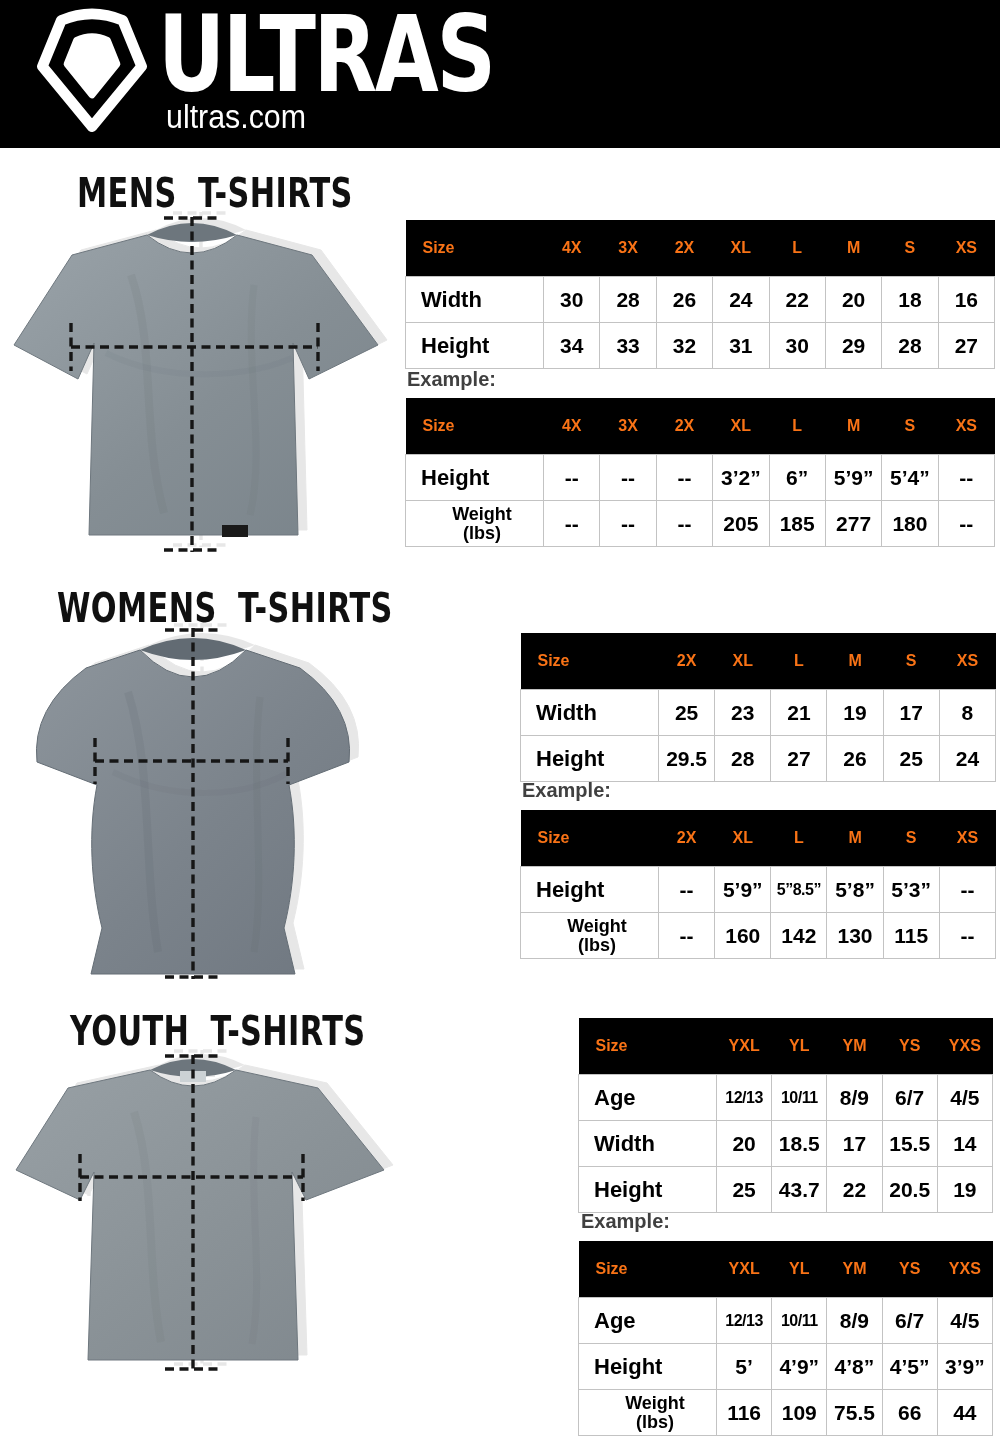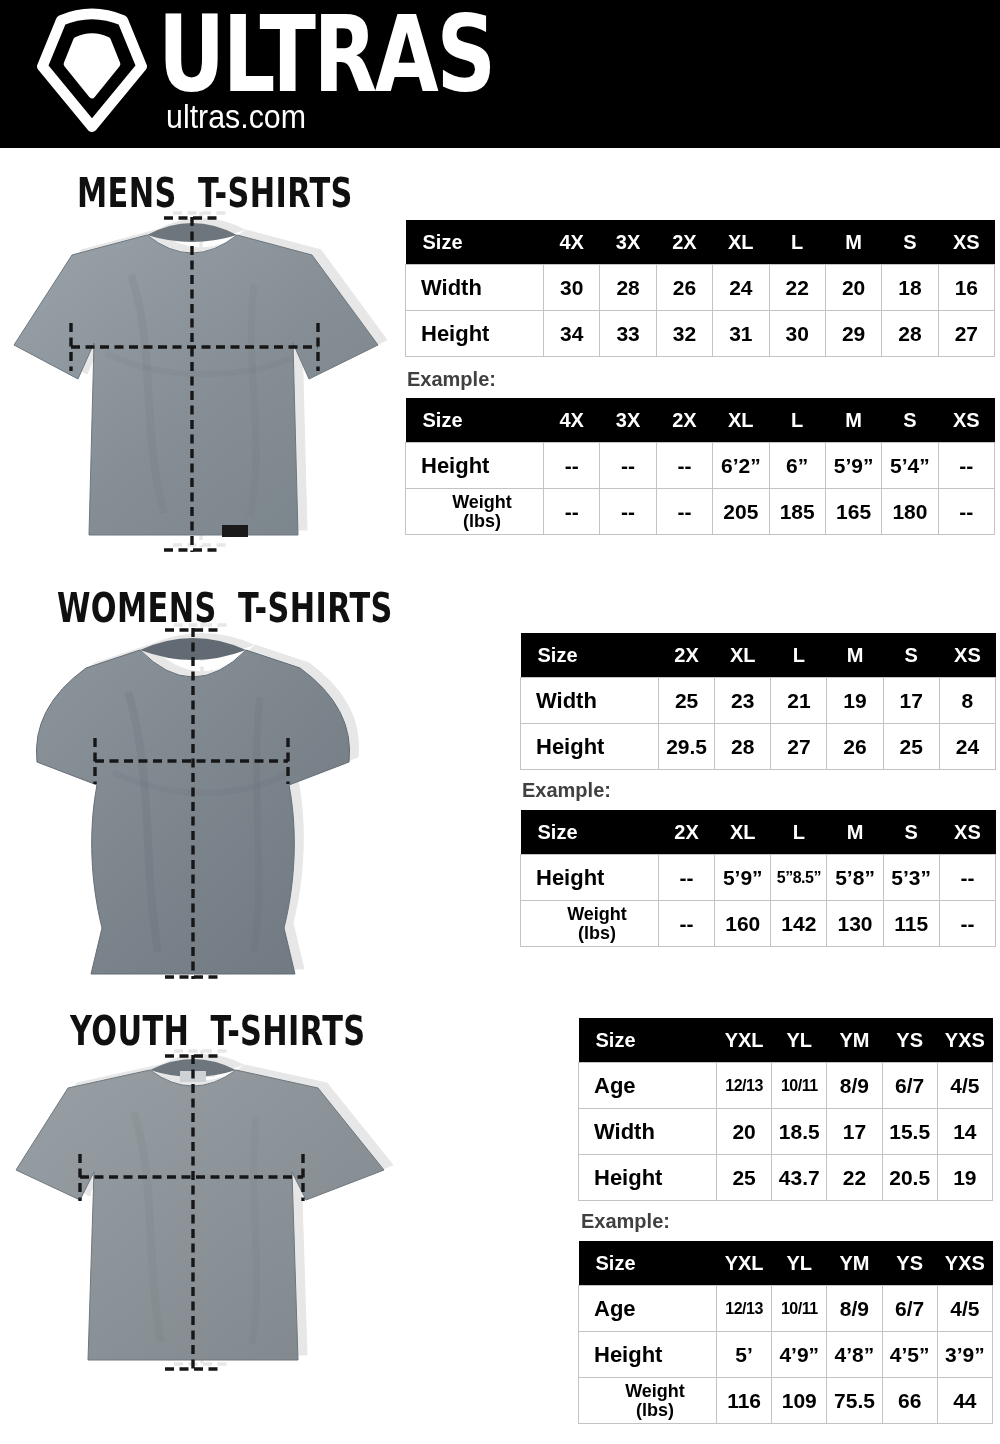--- a/index.html
+++ b/index.html
@@ -32,21 +32,21 @@
   
   .tbl-wrap{position:absolute;}
   #mens-size-table{left:405px;top:220px;width:590px;}
   #mens-example-table{left:405px;top:398px;width:590px;}
   #womens-size-table{left:520px;top:633px;width:476px;}
   #womens-example-table{left:520px;top:810px;width:476px;}
   #youth-size-table{left:578px;top:1018px;width:415px;}
   #youth-example-table{left:578px;top:1241px;width:415px;}
 
   table{width:100%;border-collapse:collapse;table-layout:fixed;background:#fff;}
-  thead th{background:#000;color:#ffffff;font-size:20px;font-weight:bold;height:44px;
+  thead th{background:#000;color:#f97316;font-size:16px;font-weight:bold;height:56px;
            border:0;text-align:center;padding:0;font-family:"Liberation Sans",sans-serif;}
   thead th.first{text-align:left;padding-left:17px;width:121px;}
   tbody tr{height:46px;}
   tbody th,tbody td{border:1px solid #c3c3c3;color:#000;font-weight:bold;padding:0;}
   tbody th.rowlabel{text-align:left;padding-left:15px;font-size:22px;
                     white-space:pre-line;line-height:1.05;}
   tbody th.rowlabel.twoline{font-size:18px;text-align:center;}
   tbody td{text-align:center;font-size:21px;}
   tbody td.small{font-size:16px;letter-spacing:-0.5px;}
 
@@ -153,35 +153,35 @@
             <th>S</th>
             <th>XS</th>
           </tr>
         </thead>
         <tbody>
           <tr>
             <th class="rowlabel">Height</th>
             <td>--</td>
             <td>--</td>
             <td>--</td>
-            <td>6’2”</td>
+            <td>3’2”</td>
             <td>6”</td>
             <td>5’9”</td>
             <td>5’4”</td>
             <td>--</td>
           </tr>
           <tr>
             <th class="rowlabel twoline">Weight
 (lbs)</th>
             <td>--</td>
             <td>--</td>
             <td>--</td>
             <td>205</td>
             <td>185</td>
-            <td>165</td>
+            <td>277</td>
             <td>180</td>
             <td>--</td>
           </tr>
         </tbody>
       </table>
     </div>
 
   <div class="section-title" id="title-womens">WOMENS T-SHIRTS</div>
 
   <svg class="shirt" id="womens-shirt" viewBox="0 0 382 378">

